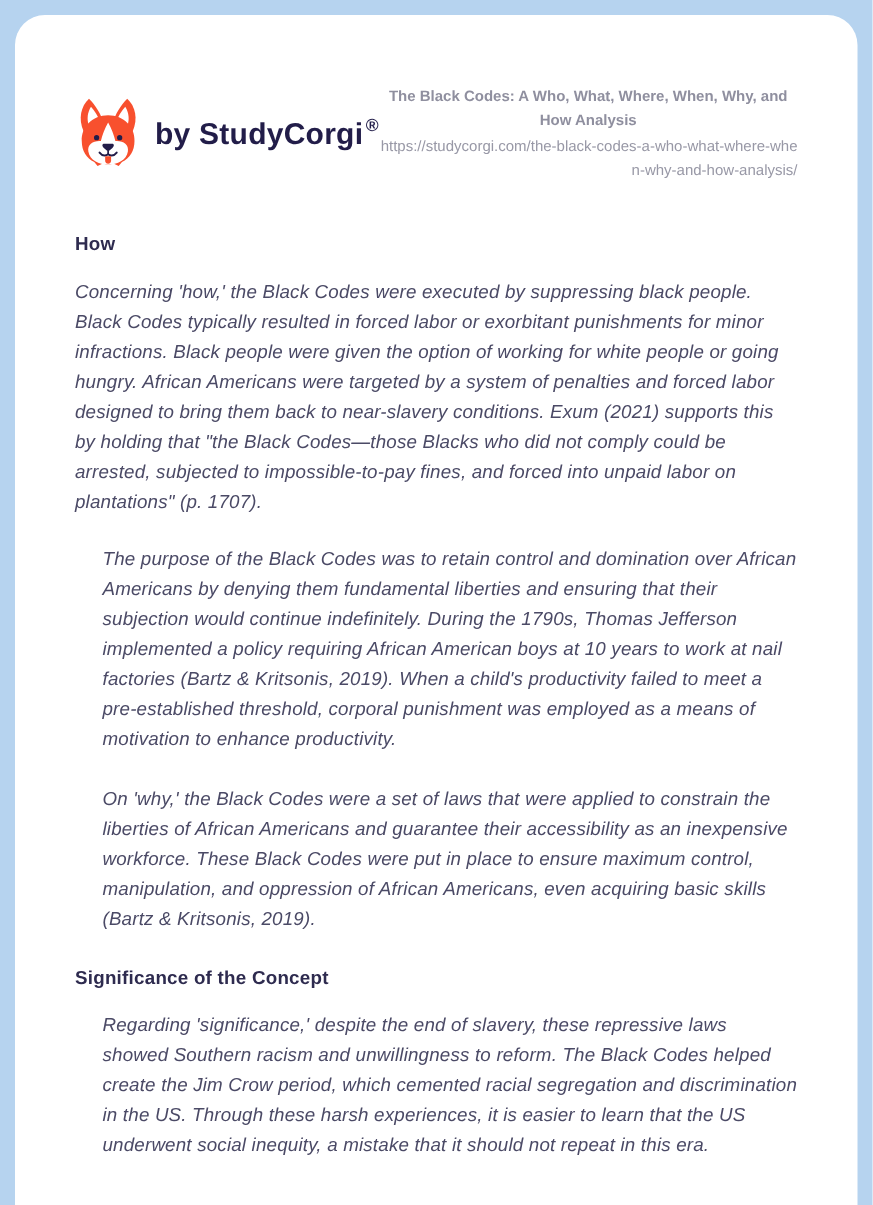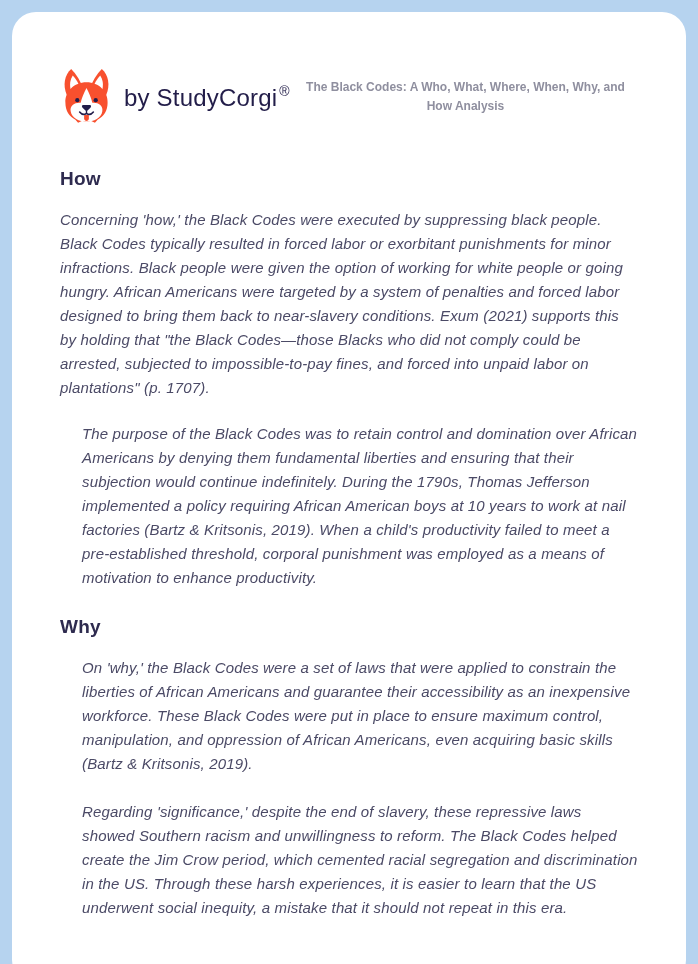--- a/index.html
+++ b/index.html
@@ -24,21 +24,21 @@
   }
   .brand {
     display: flex;
     align-items: center;
     gap: 11px;
     flex: 0 0 auto;
   }
   .brand svg { display: block; }
   .brand-text {
     font-size: 24px;
-    font-weight: normal;
+    font-weight: bold;
     color: #221d49;
     letter-spacing: 0.2px;
     white-space: nowrap;
   }
   .reg-mark {
     font-size: 14px;
     color: #221d49;
     vertical-align: 10px;
     margin-left: 2px;
   }
@@ -56,21 +56,21 @@
   .doc-url {
     margin-top: 3px;
     font-size: 12px;
     color: #9898a6;
     line-height: 1.55;
     word-break: break-all;
   }
   
   .content { margin-top: 42px; }
   .section-heading {
-    font-size: 19px;
+    font-size: 15px;
     font-weight: bold;
     color: #2e2b4f;
     letter-spacing: 0.2px;
     margin: 26px 0 18px 0;
   }
   .section:first-child .section-heading { margin-top: 0; }
   .para {
     font-size: 15px;
     line-height: 24px;
     color: #4b4a66;
@@ -109,34 +109,35 @@
 
           <path d="M37 83.5 Q43 91 50 86 Q57 91 63 83.5" stroke="#221d49" stroke-width="3" fill="none" stroke-linecap="round"></path>
 
           <path d="M45.5 89 L54.5 89 L54.5 96 C54.5 102 45.5 102 45.5 96 Z" fill="#f8502e"></path>
         </svg>
       </span>
       <span class="brand-text"><span>by StudyCorgi</span><span class="reg-mark">®</span></span>
     </div>
     <div class="doc-meta">
       <div class="doc-title">The Black Codes: A Who, What, Where, When, Why, and How Analysis</div>
+      <div class="doc-url">https://studycorgi.com/the-black-codes-a-who-what-where-when-why-and-how-analysis/</div>
     </div>
   </header>
 
   <main class="content">
 
     <section class="section">
       <h2 class="section-heading">How</h2>
       <p class="para">Concerning 'how,' the Black Codes were executed by suppressing black people. Black Codes typically resulted in forced labor or exorbitant punishments for minor infractions. Black people were given the option of working for white people or going hungry. African Americans were targeted by a system of penalties and forced labor designed to bring them back to near-slavery conditions. Exum (2021) supports this by holding that "the Black Codes—those Blacks who did not comply could be arrested, subjected to impossible-to-pay fines, and forced into unpaid labor on plantations" (p. 1707).</p>
       <p class="para">The purpose of the Black Codes was to retain control and domination over African Americans by denying them fundamental liberties and ensuring that their subjection would continue indefinitely. During the 1790s, Thomas Jefferson implemented a policy requiring African American boys at 10 years to work at nail factories (Bartz &amp; Kritsonis, 2019). When a child's productivity failed to meet a pre-established threshold, corporal punishment was employed as a means of motivation to enhance productivity.</p>
     </section>
 
     <section class="section">
-      <h2 class="section-heading">Why</h2>
       <p class="para">On 'why,' the Black Codes were a set of laws that were applied to constrain the liberties of African Americans and guarantee their accessibility as an inexpensive workforce. These Black Codes were put in place to ensure maximum control, manipulation, and oppression of African Americans, even acquiring basic skills (Bartz &amp; Kritsonis, 2019).</p>
     </section>
 
     <section class="section">
+      <h2 class="section-heading">Significance of the Concept</h2>
       <p class="para">Regarding 'significance,' despite the end of slavery, these repressive laws showed Southern racism and unwillingness to reform. The Black Codes helped create the Jim Crow period, which cemented racial segregation and discrimination in the US. Through these harsh experiences, it is easier to learn that the US underwent social inequity, a mistake that it should not repeat in this era.</p>
     </section>
 
   </main>
 </div>
 
 </body></html>

